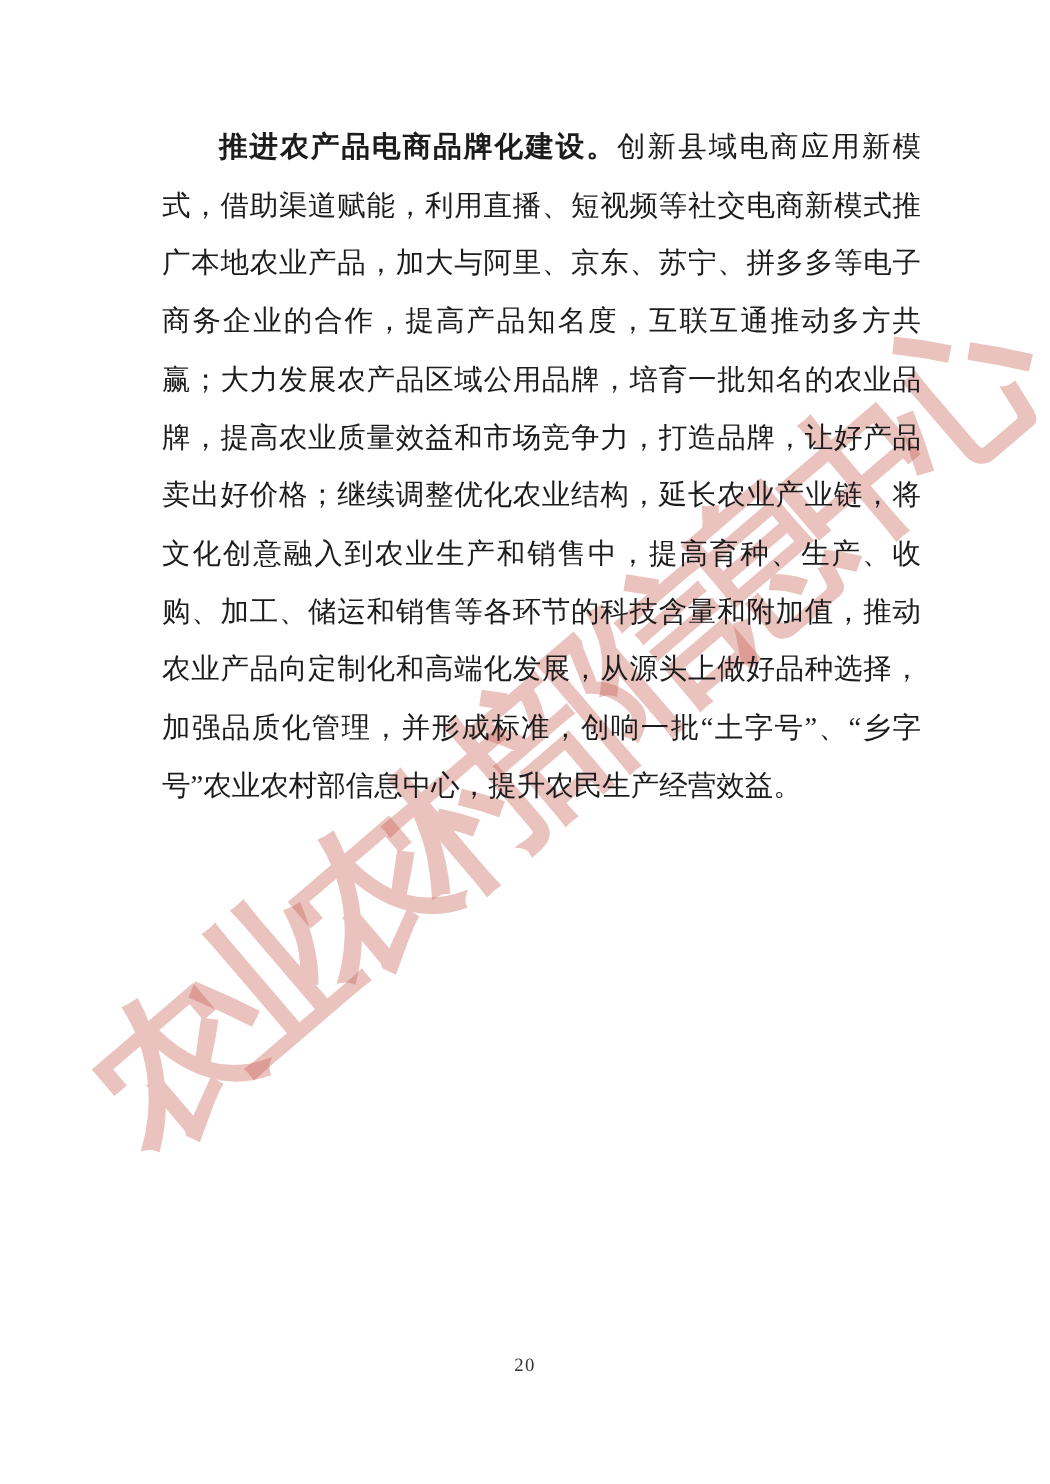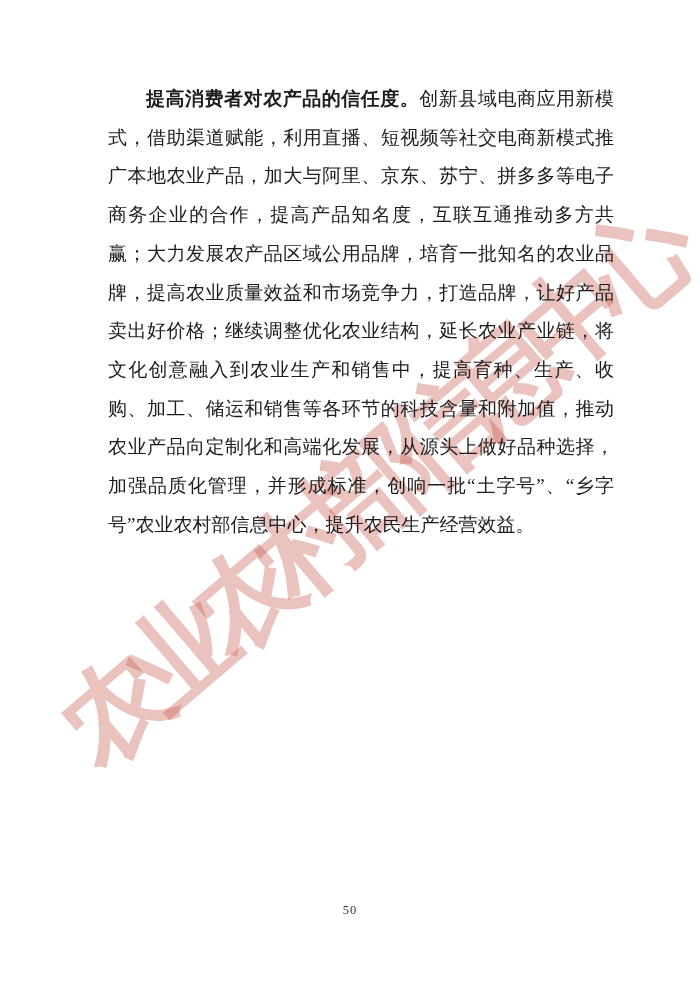--- a/index.html
+++ b/index.html
@@ -66,18 +66,18 @@
   }
 </style>
 </head>
 <body>
 
 <div class="page">
 
   <div class="watermark">农业农村部信息中心</div>
 
   <div class="text-block">
-    <p class="indented"><span class="para-lead">提高消费者对农产品的信任度。</span><span>创新县域电商应用新模式，借助渠道赋能，利用直播、短视频等社交电商新模式推广本地农业产品，加大与阿里、京东、苏宁、拼多多等电子商务企业的合作，提高产品知名度，互联互通推动多方共赢；大力发展农产品区域公用品牌，培育一批知名的农业品牌，提高农业质量效益和市场竞争力，打造品牌，让好产品卖出好价格；继续调整优化农业结构，延长农业产业链，将文化创意融入到农业生产和销售中，提高育种、生产、收购、加工、储运和销售等各环节的科技含量和附加值，推动农业产品向定制化和高端化发展，从源头上做好品种选择，加强品质化管理，并形成标准，创响一批“土字号”、“乡字号”农业农村部信息中心，提升农民生产经营效益。</span></p>
+    <p class="indented"><span class="para-lead">推进农产品电商品牌化建设。</span><span>创新县域电商应用新模式，借助渠道赋能，利用直播、短视频等社交电商新模式推广本地农业产品，加大与阿里、京东、苏宁、拼多多等电子商务企业的合作，提高产品知名度，互联互通推动多方共赢；大力发展农产品区域公用品牌，培育一批知名的农业品牌，提高农业质量效益和市场竞争力，打造品牌，让好产品卖出好价格；继续调整优化农业结构，延长农业产业链，将文化创意融入到农业生产和销售中，提高育种、生产、收购、加工、储运和销售等各环节的科技含量和附加值，推动农业产品向定制化和高端化发展，从源头上做好品种选择，加强品质化管理，并形成标准，创响一批“土字号”、“乡字号”农业农村部信息中心，提升农民生产经营效益。</span></p>
   </div>
 
-  <div class="page-number">50</div>
+  <div class="page-number">20</div>
 
 </div>
 
 </body></html>

